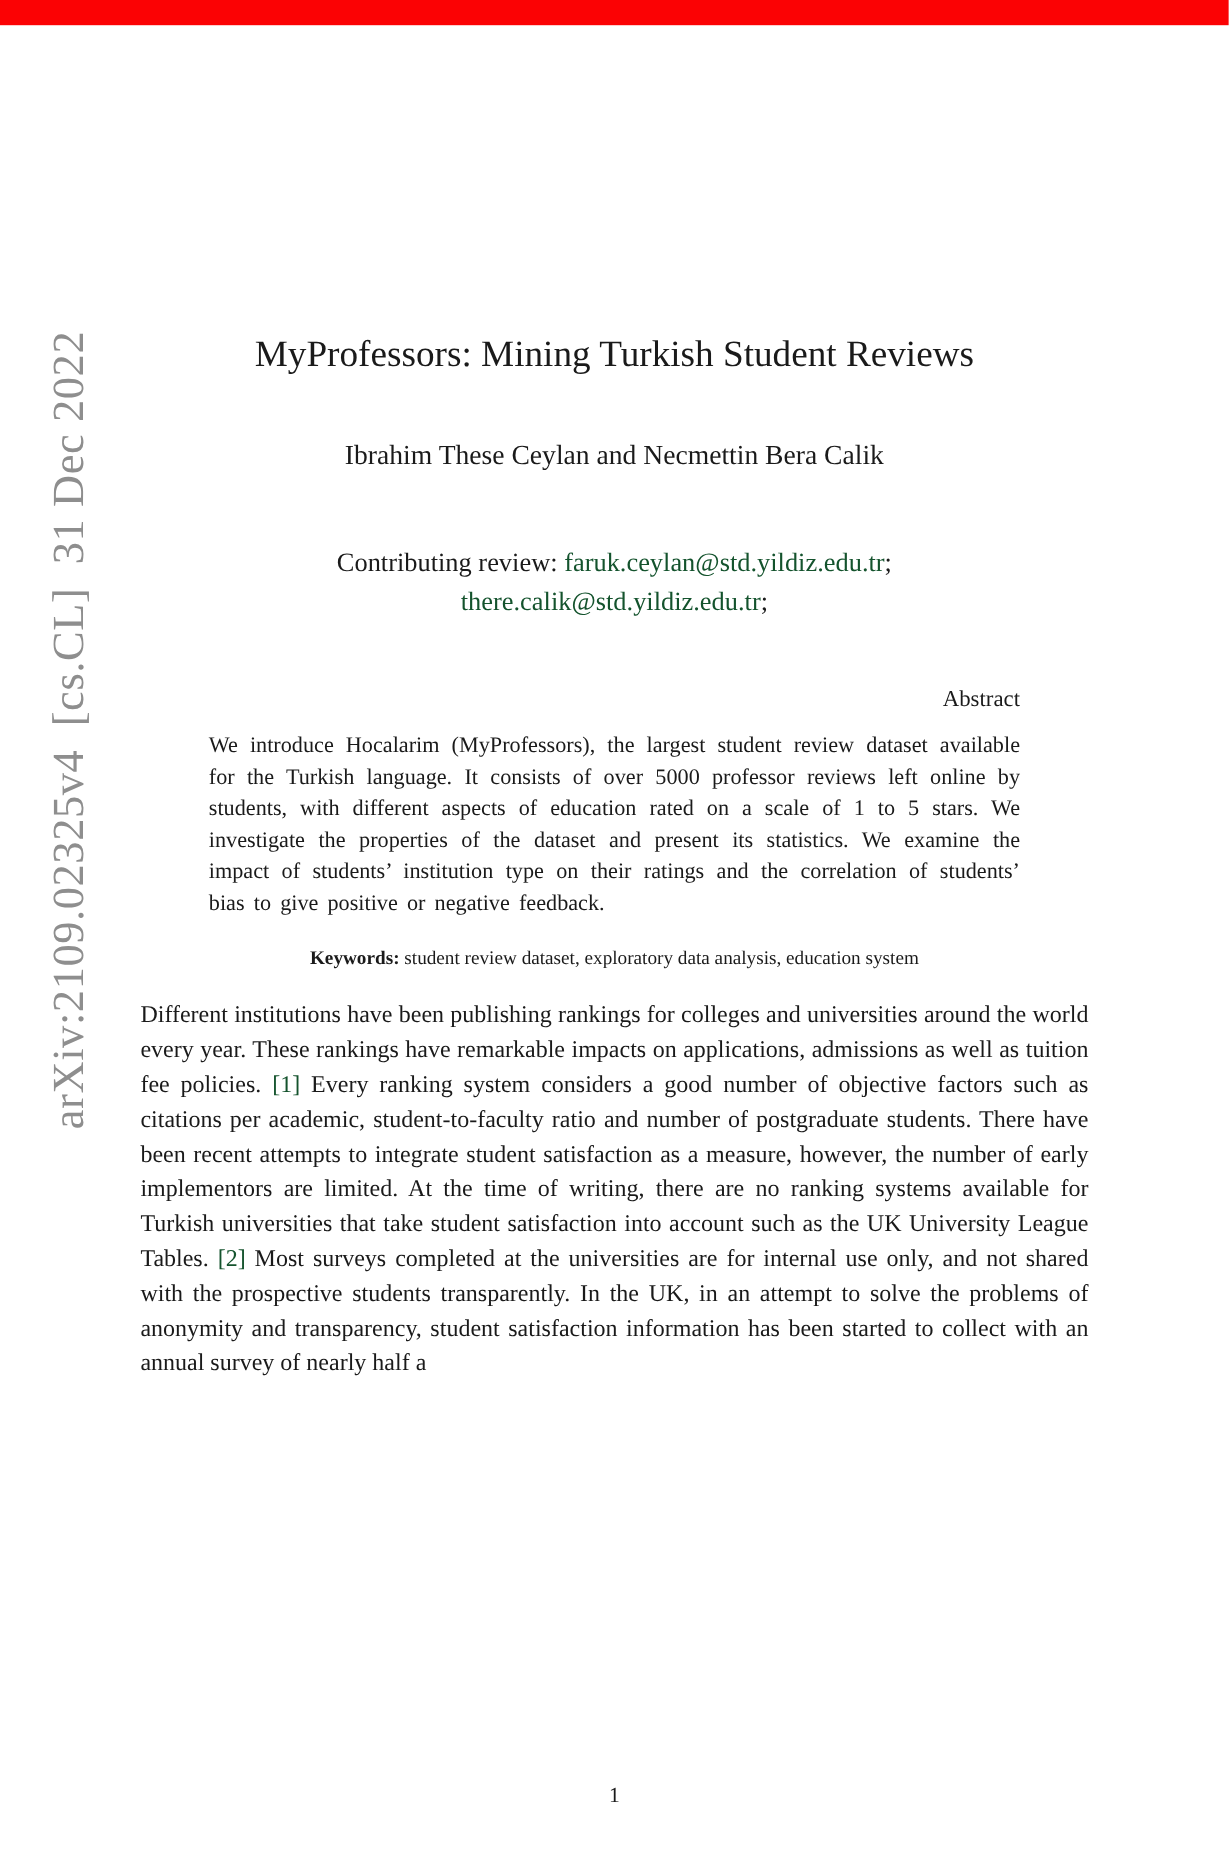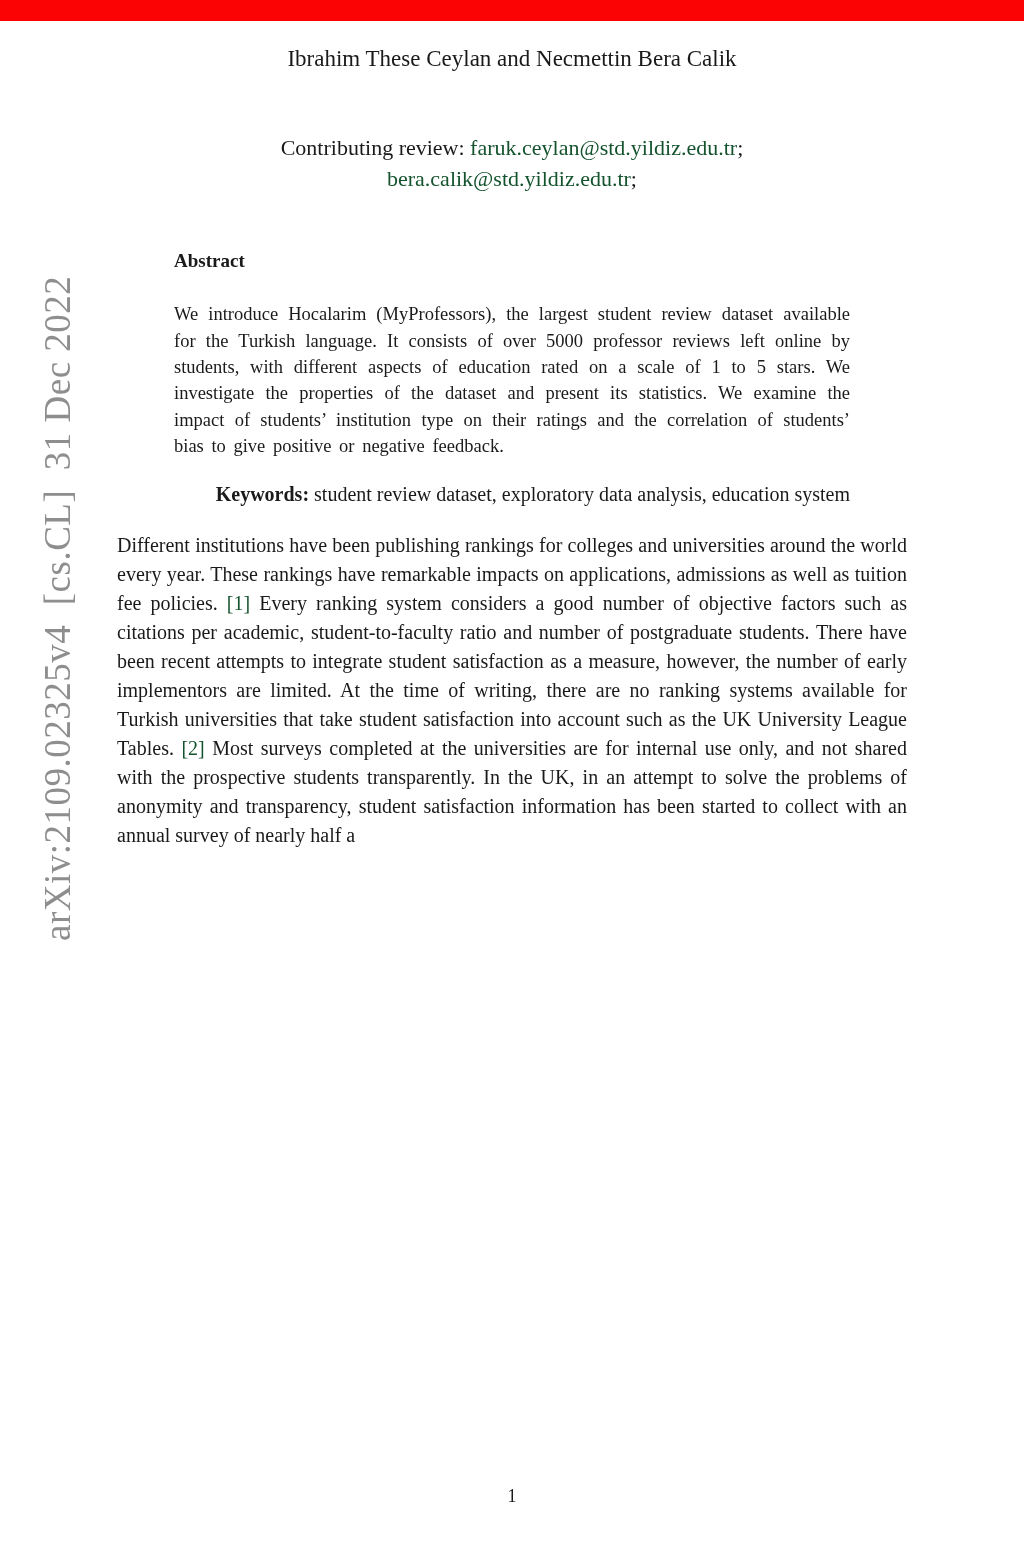--- a/index.html
+++ b/index.html
@@ -70,38 +70,38 @@
     color: #14532d;
     text-decoration: none;
     cursor: pointer;
   }
 
   .abstract-block {
     width: 676px;
     margin: 56px auto 0 auto;
   }
   .abstract-heading {
-    text-align: left;
-    font-weight: bold;
+    text-align: right;
+    font-weight: normal;
     font-size: 19px;
   }
   .abstract-body {
-    margin-top: 29px;
+    margin-top: 15px;
     font-size: 18.5px;
     line-height: 1.42;
     text-align: justify;
     word-spacing: 3px;
   }
 
   .keywords-block {
     width: 676px;
     margin: 22px auto 0 auto;
-    font-size: 20px;
+    font-size: 16px;
     line-height: 1.38;
-    text-align: right;
+    text-align: center;
   }
   .keywords-label { font-weight: bold; }
 
   .section-heading {
     margin-top: 84px;
     font-size: 27.5px;
     font-weight: bold;
   }
   .section-number { margin-right: 15px; }
 
@@ -123,29 +123,30 @@
 </style>
 </head>
 <body>
 
 <div class="top-red-bar"></div>
 
 <div class="arxiv-watermark">arXiv:2109.02325v4  [cs.CL]  31 Dec 2022</div>
 
 <div class="content">
 
+  <h1 class="paper-title">MyProfessors: Mining Turkish Student Reviews</h1>
 
   <div class="paper-authors">Ibrahim These Ceylan and Necmettin Bera Calik</div>
 
   <div class="contributing">
     <div>
       <span>Contributing review: </span><a class="link-blue">faruk.ceylan@std.yildiz.edu.tr</a><span>;</span>
     </div>
     <div>
-      <a class="link-blue">bera.calik@std.yildiz.edu.tr</a><span>;</span>
+      <a class="link-blue">there.calik@std.yildiz.edu.tr</a><span>;</span>
     </div>
   </div>
 
   <div class="abstract-block">
     <div class="abstract-heading">Abstract</div>
     <div class="abstract-body">We introduce Hocalarim (MyProfessors), the largest student review dataset available for the Turkish language. It consists of over 5000 professor reviews left online by students, with different aspects of education rated on a scale of 1 to 5 stars. We investigate the properties of the dataset and present its statistics. We examine the impact of students’ institution type on their ratings and the correlation of students’ bias to give positive or negative feedback.</div>
   </div>
 
   <div class="keywords-block">
     <span class="keywords-label">Keywords:</span><span> student review dataset, exploratory data analysis, education system</span>

